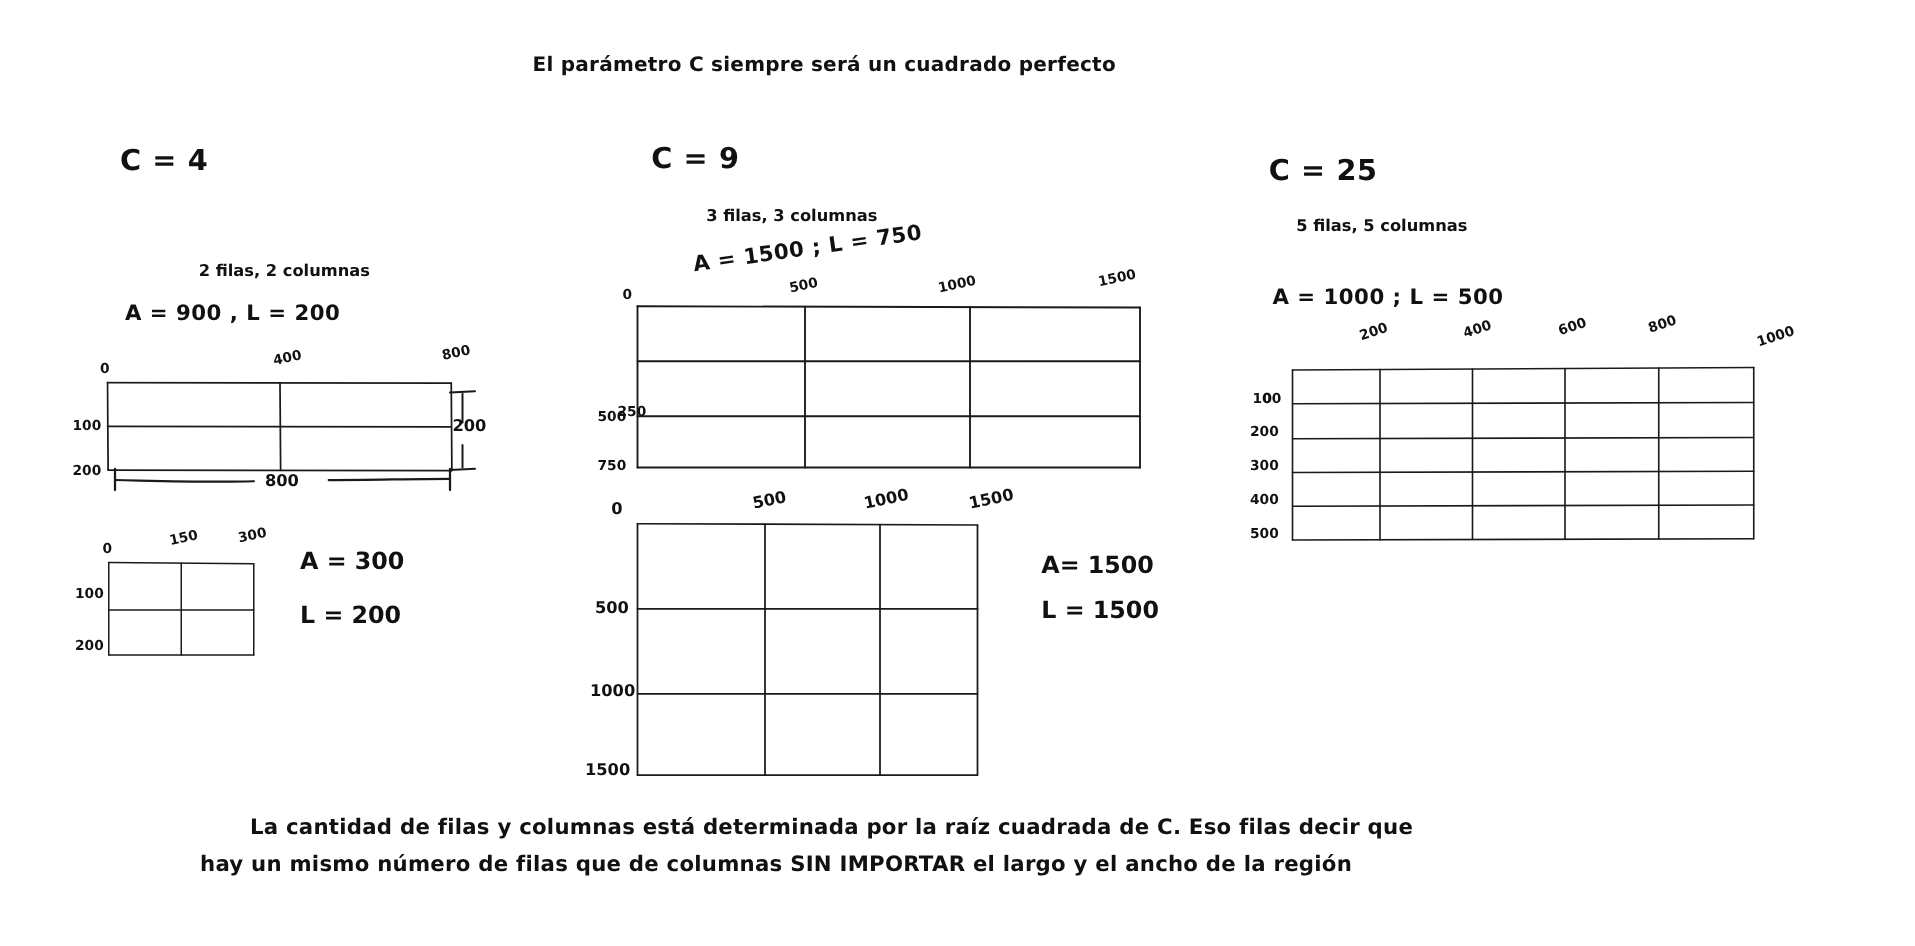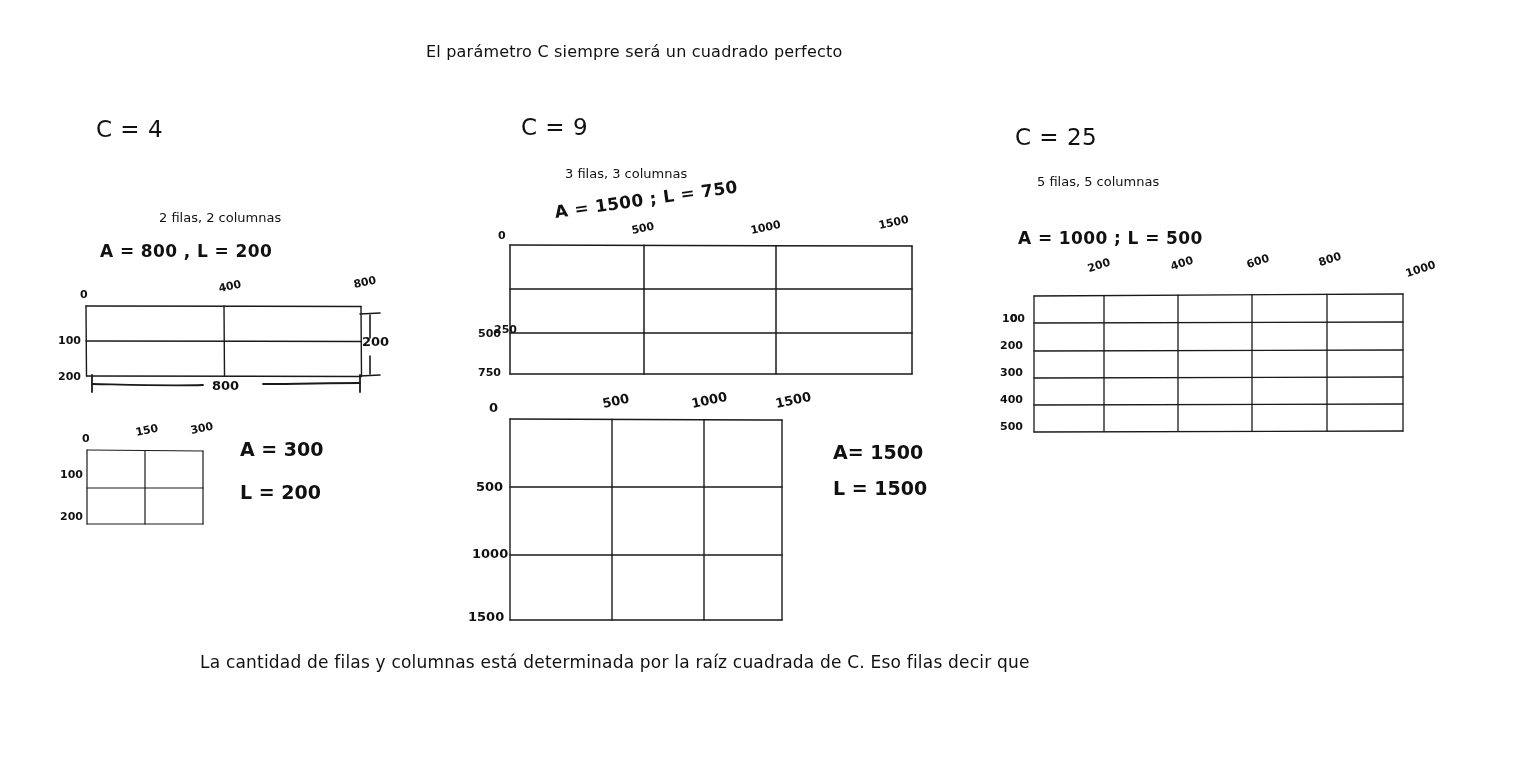--- a/index.html
+++ b/index.html
@@ -5,21 +5,21 @@
   html,body{margin:0;padding:0;}
   body{
     width:1532px;height:757px;
     background:#ffffff;
     font-family:"DejaVu Sans", sans-serif;
     color:#111;
     position:relative;
     overflow:hidden;
   }
   .canvas{position:absolute;left:0;top:0;width:1532px;height:757px;}
-  .abs{position:absolute;}
+  .abs{position:absolute;font-weight:bold;}
   .title{
     font-size:16px;letter-spacing:.2px;
   }
   .heading{
     font-size:23px;letter-spacing:.5px;
   }
   .sub{
     font-size:13px;
   }
   .formula{
@@ -42,21 +42,21 @@
 </head>
 <body>
 
 <div class="canvas">
 
   <div class="abs title" style="left:426px;top:42px;width:700px;">El parámetro C siempre será un cuadrado perfecto</div>
 
   <div class="abs heading" style="left:96px;top:116px;">C = 4</div>
   <div class="abs sub" style="left:159px;top:166px;margin-top:44px;">2 filas, 2 columnas</div>
 
-  <div class="abs formula" style="left:100px;top:241px;">A = 800 ,  L = 200</div>
+  <div class="abs formula" style="left:100px;top:241px;">A = 900 ,  L = 200</div>
 
   <div class="grid" style="left:85px;top:305px;">
     <svg width="278" height="74" viewBox="0 0 278 74">
       <g stroke="#1a1a1a" fill="none" stroke-width="1.4" stroke-linecap="round">
         <path d="M1,1 L276,1.5"></path>
         <path d="M1,36 L276,36.5"></path>
         <path d="M1.5,71 L276,71.5"></path>
         <path d="M1,1 L1.5,71"></path>
         <path d="M139,1.3 L139.5,71.2"></path>
         <path d="M276,1.5 L276.5,71.5"></path>
@@ -198,14 +198,15 @@
   <div class="abs tick" style="left:1321px;top:256px;"><span class="rot-a">800</span></div>
   <div class="abs tick" style="left:1408px;top:267px;"><span class="rot-a">1000</span></div>
 
   <div class="abs tick" style="left:1002px;top:312px;">100</div>
   <div class="abs tick" style="left:1000px;top:339px;">200</div>
   <div class="abs tick" style="left:1000px;top:366px;">300</div>
   <div class="abs tick" style="left:1000px;top:393px;">400</div>
   <div class="abs tick" style="left:1000px;top:420px;">500</div>
 
   <div class="abs caption" style="left:200px;top:648px;width:1150px;">La cantidad de filas y columnas está determinada por la raíz cuadrada de C. Eso filas decir que</div>
+  <div class="abs caption" style="left:160px;top:678px;width:1200px;">hay un mismo número de filas que de columnas SIN IMPORTAR el largo y el ancho de la región</div>
 
 </div>
 
 </body></html>

